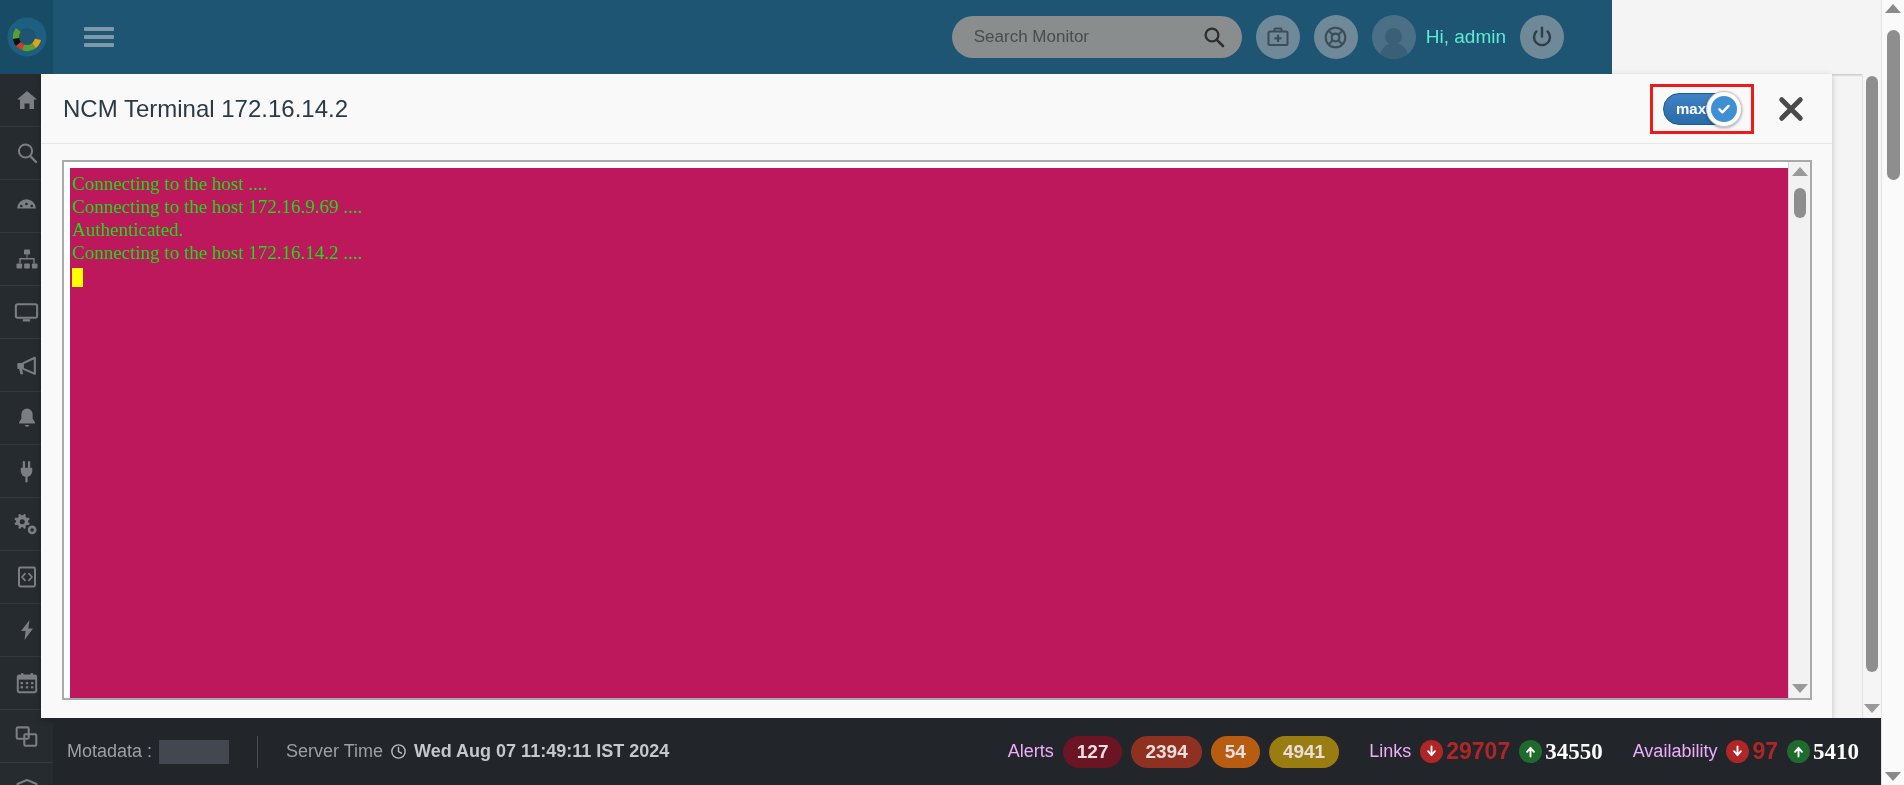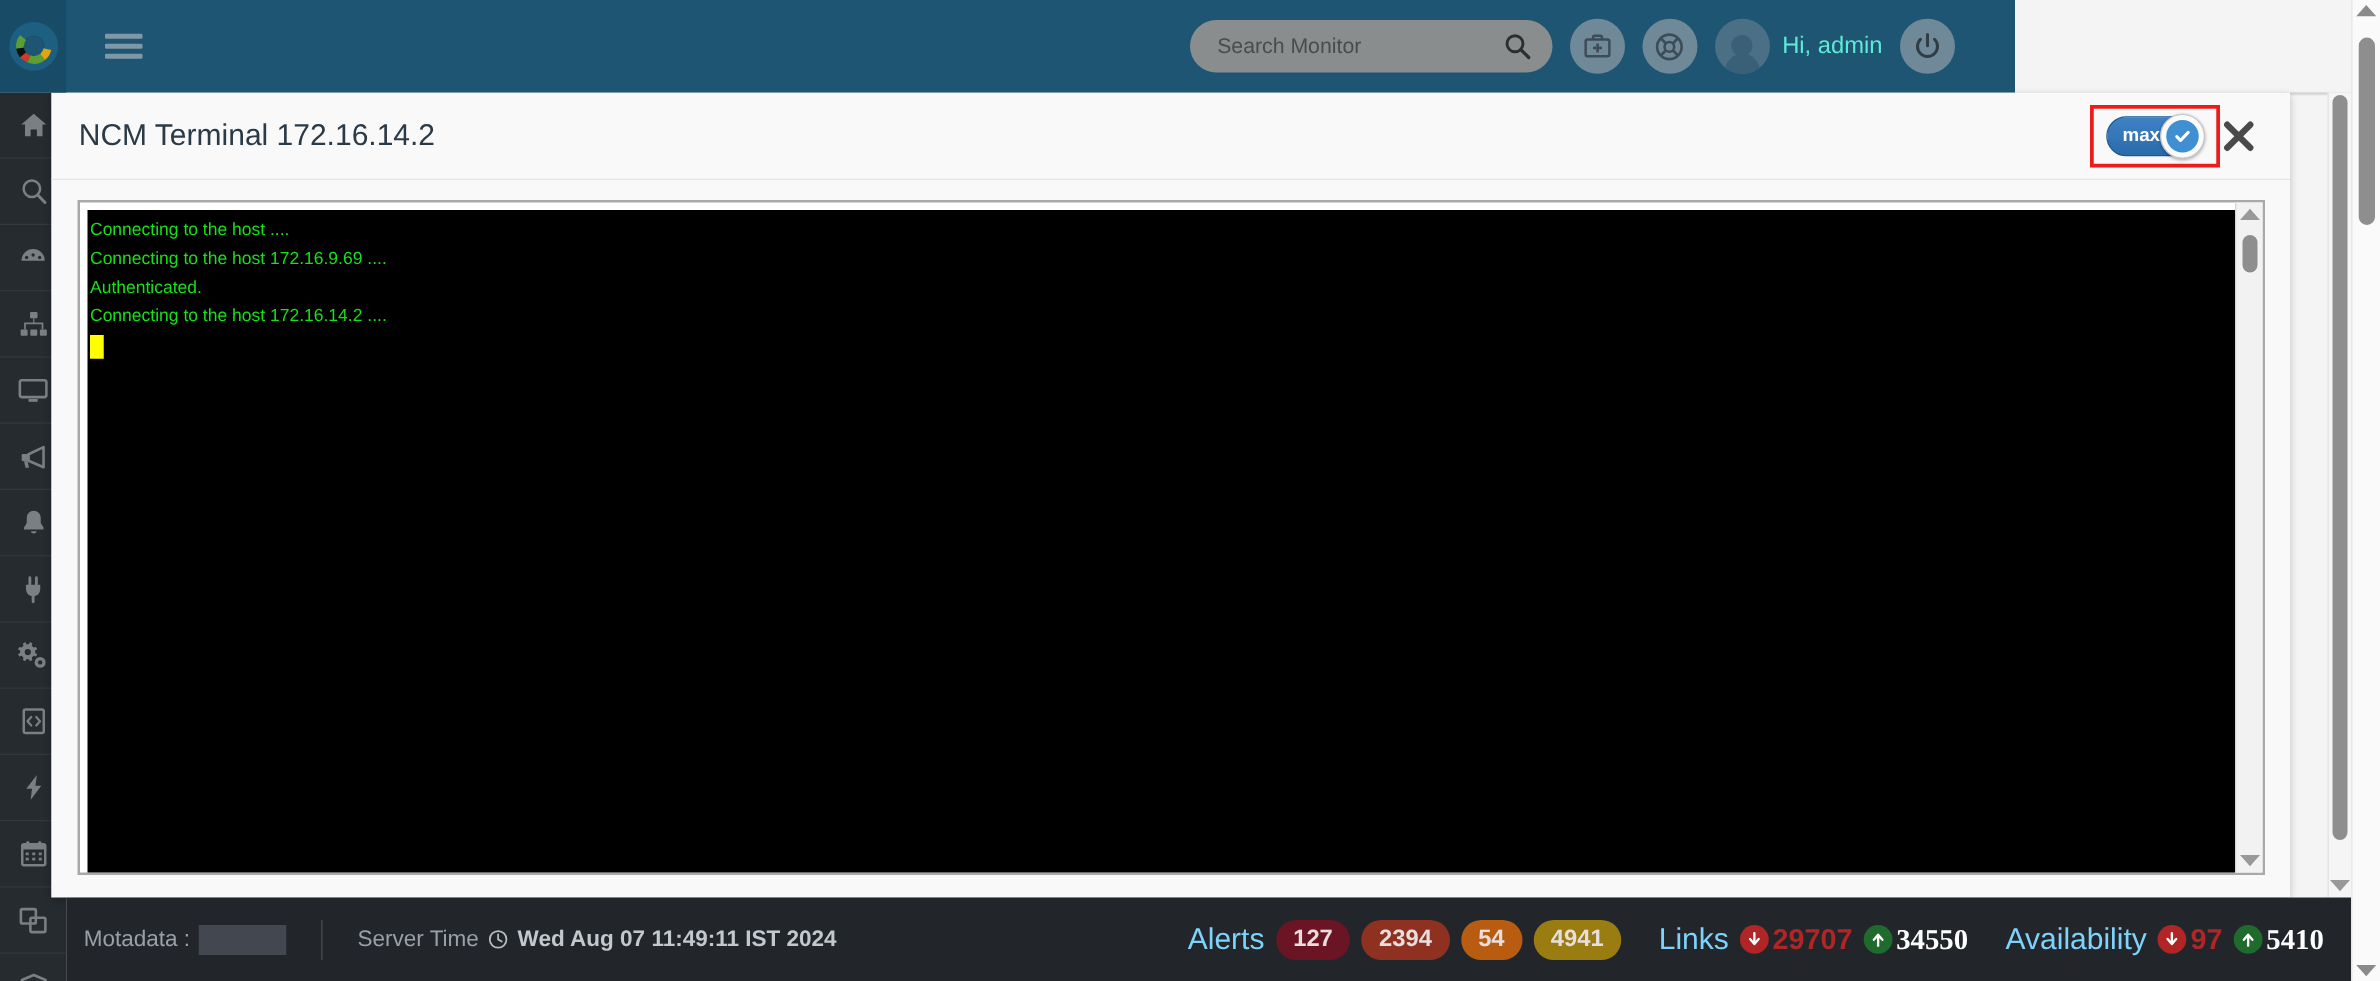--- a/index.html
+++ b/index.html
@@ -75,21 +75,21 @@
     position: absolute; top: 74px; left: 41px; width: 1791px; height: 644px;
     background: #f9f9f9; z-index: 35;
     box-shadow: 0 2px 6px rgba(0,0,0,0.22);
   }
   .modal-head {
     height: 70px; display: flex; align-items: center;
     padding: 0 0 0 22px; border-bottom: 1px solid #e6e6e6; position: relative;
   }
   .modal-title { font-size: 24px; color: #2b3a47; }
   .modal-actions {
-    margin-left: auto; display: flex; align-items: center; padding-right: 26px; 
+    margin-left: auto; display: flex; align-items: center; padding-right: 26px; gap: 22px;
   }
   .max-highlight { border: 3px solid #ee1b1b; padding: 6px 10px; display: flex; align-items: center; }
   .toggle {
     width: 78px; height: 32px; border-radius: 16px;
     background: linear-gradient(180deg,#3f82c4 0%, #2a6ba9 100%);
     border: 1px solid #1d5890; position: relative; display: flex; align-items: center;
     cursor: pointer;
   }
   .toggle-label { color: #fff; font-size: 15px; font-weight: bold; padding-left: 12px; }
   .toggle-knob {
@@ -103,23 +103,23 @@
     background: #3f8fd2; display: flex; align-items: center; justify-content: center;
   }
   .close-x { cursor: pointer; display: flex; align-items: center; }
 
   
   .term-outer {
     margin: 16px 20px 0 21px; height: 540px; border: 2px solid #a9a9a9;
     background: #fff; display: flex; position: relative;
   }
   .term-black {
-    flex: 1; background: #000000; margin: 6px 0 0 6px; overflow: hidden;
-    font-family: Liberation Sans, sans-serif;
-    font-size: 14px; line-height: 23px; padding: 4px 0 0 2px;
+    flex: 1; background: #be185d; margin: 6px 0 0 6px; overflow: hidden;
+    font-family: Liberation Serif, serif;
+    font-size: 19px; line-height: 23px; padding: 4px 0 0 2px;
   }
   .term-line { color: #16e016; white-space: pre; }
   .cursor { width: 11px; height: 19px; background: #ffff00; display: inline-block; margin-top: 4px; }
 
   .term-scroll {
     width: 22px; background: #f2f2f2; border-left: 1px solid #d6d6d6;
     display: flex; flex-direction: column; align-items: center;
     justify-content: space-between; padding: 5px 0; position: relative;
   }
   .term-scroll .thumb {
@@ -164,21 +164,21 @@
   }
   .sb-left { display: flex; align-items: center; padding-left: 14px; gap: 0; }
   .sb-meta { color: #9aa0a6; }
   .redact { width: 70px; height: 24px; background: #434850; margin-left: 7px; }
   .sb-divider { width: 1px; height: 32px; background: #4a4f55; margin: 0 28px; }
   .sb-time { color: #9aa0a6; display: flex; align-items: center; gap: 7px; }
   .sb-time b { color: #c3c8cd; font-weight: bold; }
   .clock-ico { display: inline-flex; }
   .sb-right { margin-left: auto; display: flex; align-items: center; padding-right: 22px; }
   .sb-group { display: flex; align-items: center; gap: 9px; margin-left: 30px; }
-  .sb-label { color: #7dd3fc; font-size: 24px; }
+  .sb-label { color: #f0abfc; font-size: 18px; }
   .badge {
     min-width: 46px; height: 32px; border-radius: 16px; padding: 0 14px;
     display: flex; align-items: center; justify-content: center;
     color: #e9dede; font-size: 19px; font-weight: bold;
   }
   .kpi { display: flex; align-items: center; gap: 3px; font-size: 23px; font-weight: bold; text-align: center; }
   .kpi.down { color: #b02525; }
   .kpi.up { color: #ffffff; font-family: Liberation Serif, serif; }
   .arrow-circ { width: 23px; height: 23px; border-radius: 50%; display: flex; align-items: center; justify-content: center; }
   .arrow-circ.dn { background: #b02525; }

